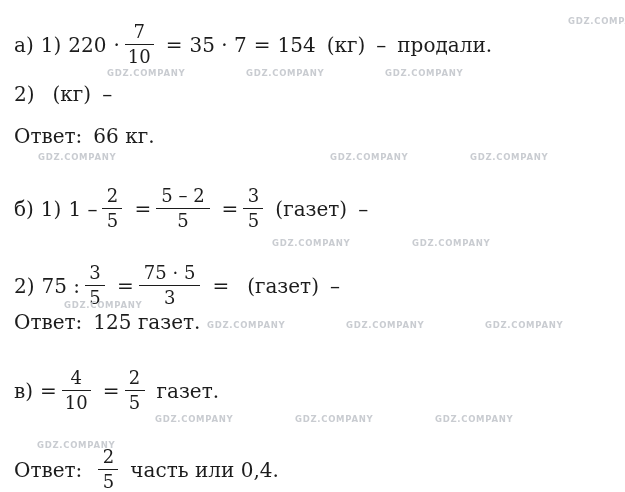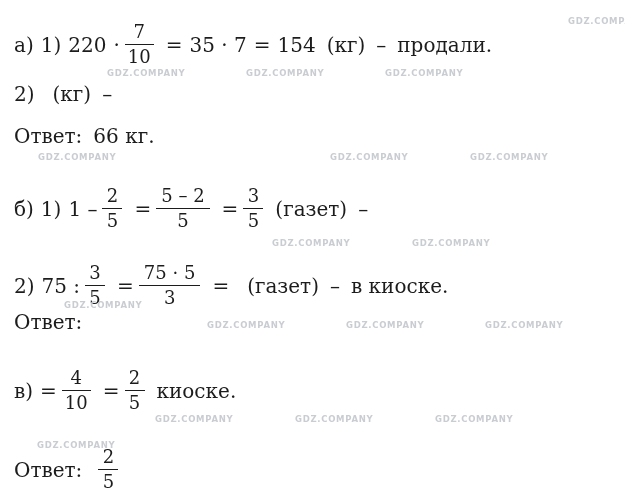--- a/index.html
+++ b/index.html
@@ -176,57 +176,58 @@
       <span class="den">3</span>
     </span>
     <span class="sp"></span>
     <span class="t">=</span>
     <span class="sp"></span>
     <span class="sp-lg"></span>
     <span class="t">(газет)</span>
     <span class="sp-lg"></span>
     <span class="t">–</span>
     <span class="sp-lg"></span>
-    <span class="t">в киоске.</span>
   </div>
 
   <div class="line" style="left:14px; top:312px;">
     <span class="t">Ответ:</span>
     <span class="sp-lg"></span>
+    <span class="t">125 газет.</span>
   </div>
 
   <div class="line" style="left:14px; top:368px;">
     <span class="t">в)</span>
     <span class="sp"></span>
     <span class="t">=</span>
     <span class="frac">
       <span class="num">4</span>
       <span class="bar"></span>
       <span class="den">10</span>
     </span>
     <span class="sp"></span>
     <span class="t">=</span>
     <span class="frac">
       <span class="num">2</span>
       <span class="bar"></span>
       <span class="den">5</span>
     </span>
     <span class="sp"></span>
-    <span class="t">киоске.</span>
+    <span class="t">газет.</span>
   </div>
 
   <div class="line" style="left:14px; top:447px;">
     <span class="t">Ответ:</span>
     <span class="sp-lg"></span>
     <span class="frac">
       <span class="num">2</span>
       <span class="bar"></span>
       <span class="den">5</span>
     </span>
     <span class="sp"></span>
+    <span class="t">часть  или  0,4.</span>
   </div>
 
   <div id="watermark-layer">
       <div class="wm" style="left: 568px; top: 16px;">GDZ.COMPANY</div>
       <div class="wm" style="left: 107px; top: 68px;">GDZ.COMPANY</div>
       <div class="wm" style="left: 246px; top: 68px;">GDZ.COMPANY</div>
       <div class="wm" style="left: 385px; top: 68px;">GDZ.COMPANY</div>
       <div class="wm" style="left: 38px; top: 152px;">GDZ.COMPANY</div>
       <div class="wm" style="left: 330px; top: 152px;">GDZ.COMPANY</div>
       <div class="wm" style="left: 470px; top: 152px;">GDZ.COMPANY</div>

